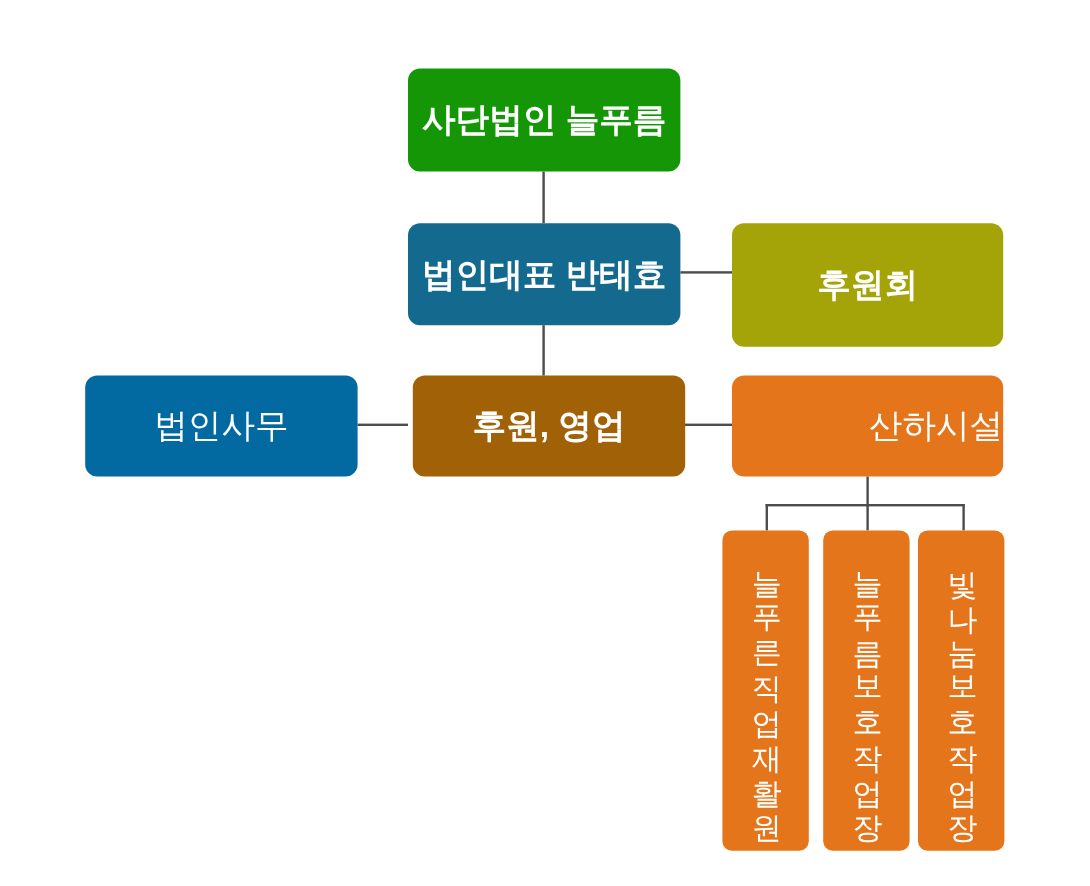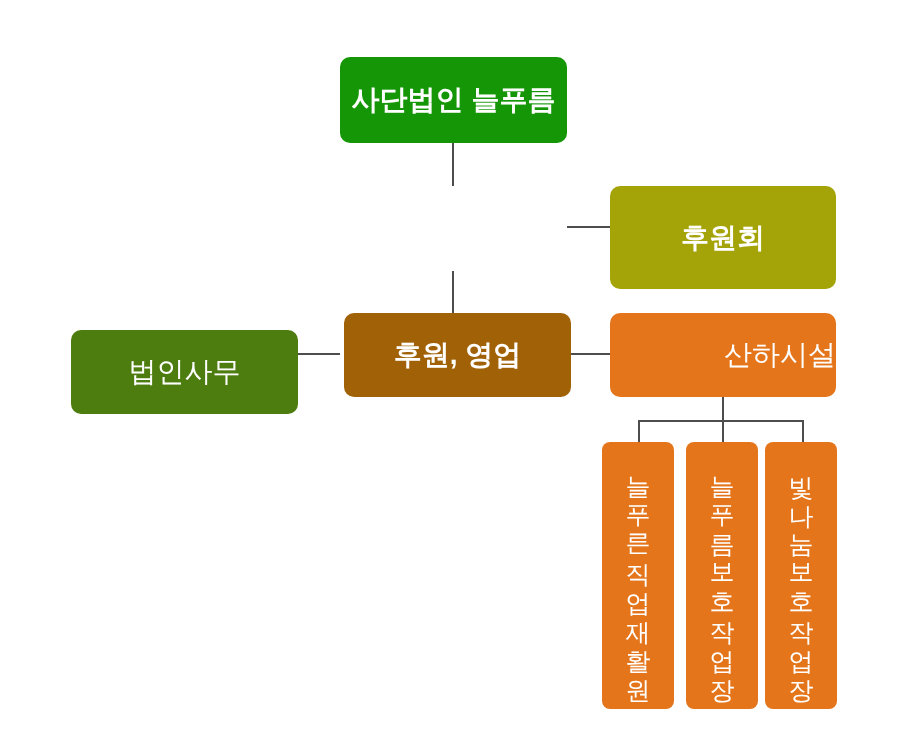--- a/index.html
+++ b/index.html
@@ -27,21 +27,21 @@
     font-size: 28px;
     line-height: 1;
     text-align: center;
     white-space: nowrap;
   }
   .node .label.bold { font-weight: 700; }
 
   .node-root        { left: 340px; top: 57px;  width: 227px; height: 86px; background: #149606; }
   .node-ceo         { left: 340px; top: 186px; width: 227px; height: 85px; background: #146a8e; }
   .node-supporters  { left: 610px; top: 186px; width: 226px; height: 103px; background: #a4a409; }
-  .node-office      { left: 71px;  top: 313px; width: 227px; height: 84px; background: #4d7c0f; margin-top: 17px; }
+  .node-office      { left: 71px;  top: 313px; width: 227px; height: 84px; background: #0369a1; }
   .node-ops         { left: 344px; top: 313px; width: 227px; height: 84px; background: #a16207; font-weight: bold; }
   .node-facilities  { left: 610px; top: 313px; width: 226px; height: 84px; background: #e4751b; justify-content: flex-end; }
 
   
   .vnode {
     position: absolute;
     top: 442px;
     width: 72px;
     height: 267px;
     background: #e4751b;
@@ -94,20 +94,23 @@
   <div class="line v l-fac-down"></div>
   <div class="line h l-children-bar"></div>
   <div class="line v l-stub-1"></div>
   <div class="line v l-stub-2"></div>
   <div class="line v l-stub-3"></div>
 
   <div class="node node-root">
     <span class="label bold">사단법인 늘푸름</span>
   </div>
 
+  <div class="node node-ceo">
+    <span class="label bold">법인대표 반태효</span>
+  </div>
   <div class="node node-supporters">
     <span class="label bold">후원회</span>
   </div>
 
   <div class="node node-office">
     <span class="label">법인사무</span>
   </div>
   <div class="node node-ops">
     <span class="label">후원, 영업</span>
   </div>

